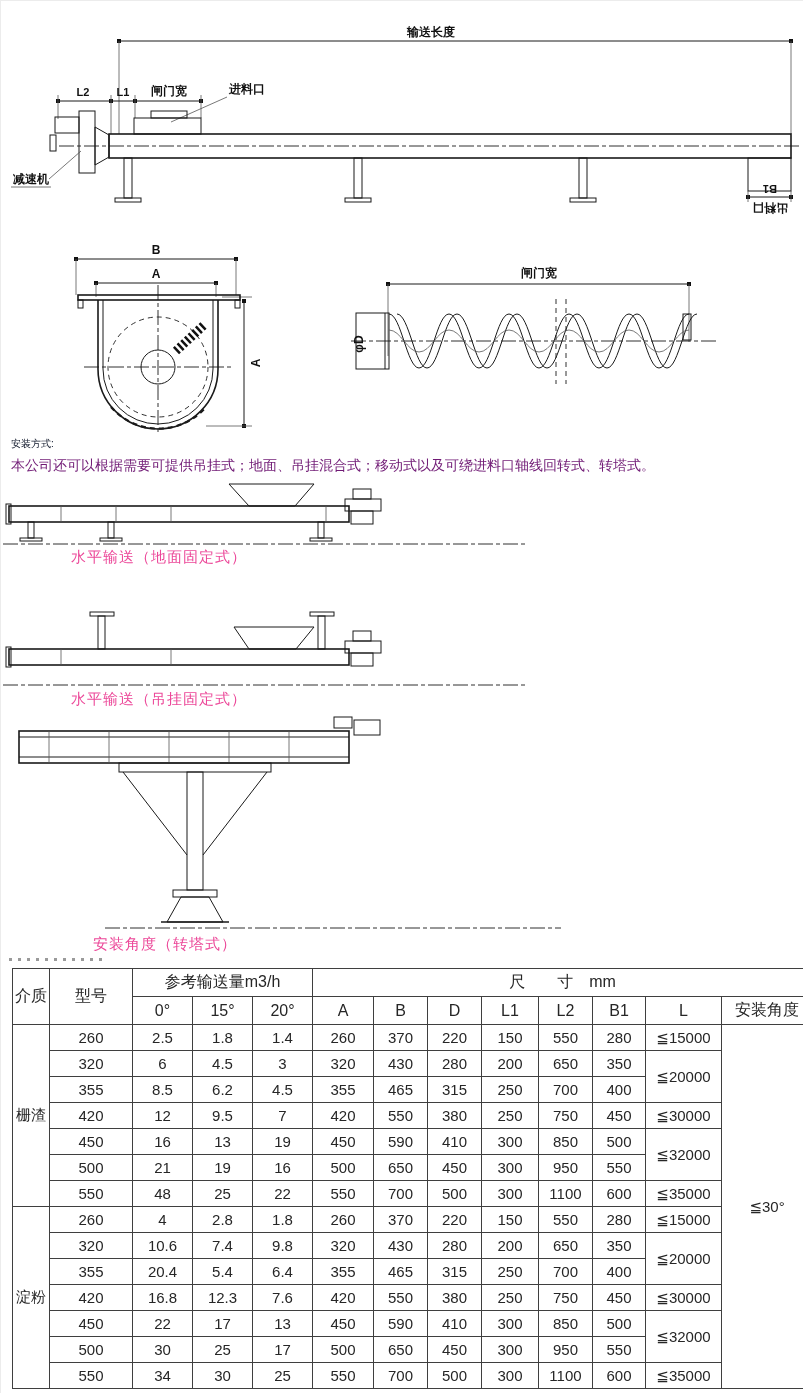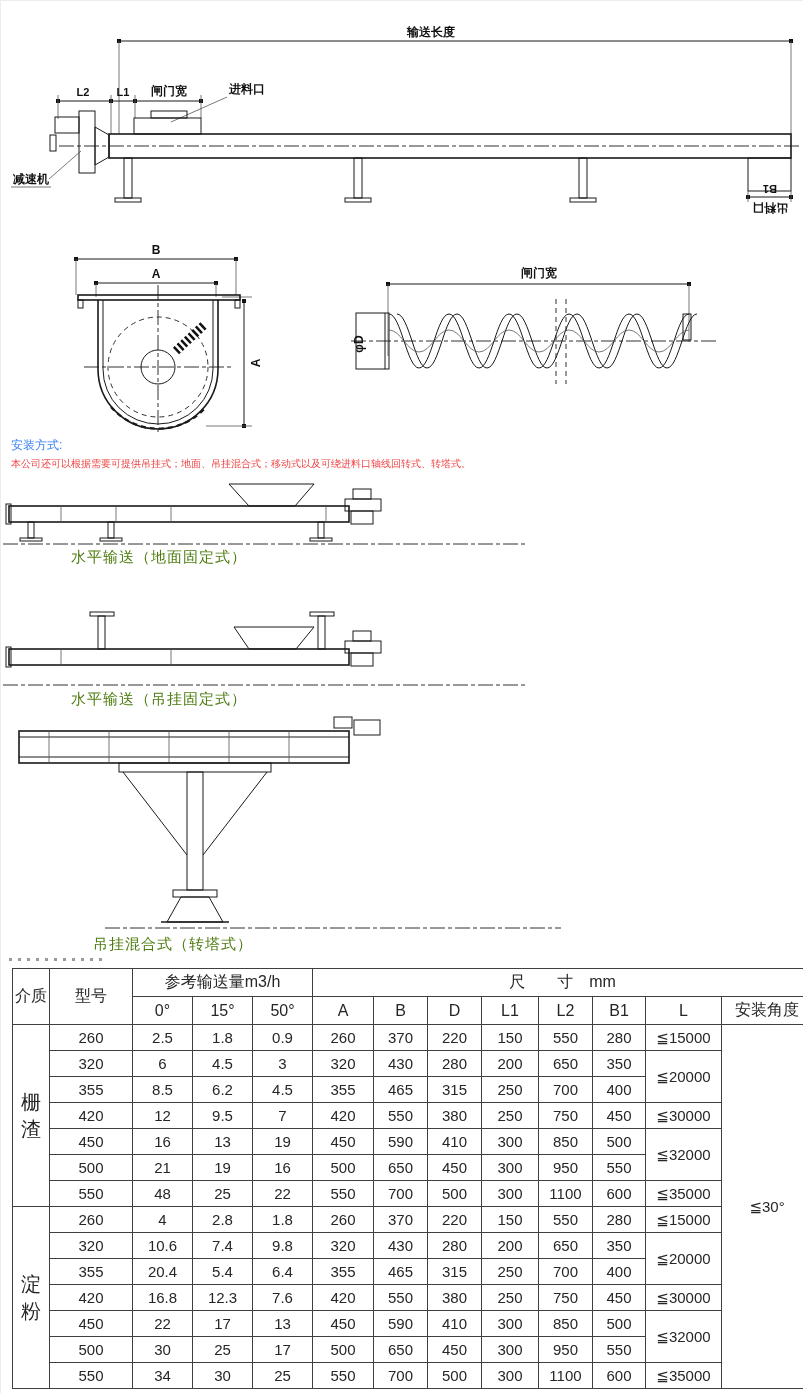--- a/index.html
+++ b/index.html
@@ -9,33 +9,33 @@
   .abs{position:absolute;}
   svg{display:block;}
   svg .ln{stroke:#1a1a1a;stroke-width:1;fill:none;}
   svg .ln2{stroke:#1a1a1a;stroke-width:1.6;fill:none;}
   svg .thin{stroke:#555;stroke-width:0.8;fill:none;}
   svg .cl{stroke:#1a1a1a;stroke-width:0.9;fill:none;stroke-dasharray:15 3 4 3;}
   svg .dash{stroke:#1a1a1a;stroke-width:0.9;fill:none;stroke-dasharray:5 4;}
   svg .sq{fill:#111;}
   svg text{font-family:"Liberation Sans",sans-serif;font-size:12px;font-weight:700;fill:#111;}
   svg text.sm{font-size:11px;}
-  .install-heading{position:absolute;left:10px;top:436px;font-size:12px;color:#3b82f6;}
-  .install-text{position:absolute;left:10px;top:456px;font-size:10px;color:#ef4444;white-space:nowrap;}
-  .caption{position:absolute;font-size:15px;color:#4d7c0f;letter-spacing:1px;}
+  .install-heading{position:absolute;left:10px;top:436px;font-size:10px;color:#0f172a;}
+  .install-text{position:absolute;left:10px;top:456px;font-size:14px;color:#701a75;white-space:nowrap;}
+  .caption{position:absolute;font-size:15px;color:#ec4899;letter-spacing:1px;}
   .frag{position:absolute;left:8px;top:957px;width:96px;height:3px;
         background:repeating-linear-gradient(90deg,#9a9a9a 0 3px,transparent 3px 9px);}
   .clipped-note{position:absolute;left:2px;top:1459px;height:9px;overflow:hidden;
         font-size:14px;color:#333;line-height:14px;}
   table.spec{position:absolute;left:11px;top:967px;width:800px;border-collapse:collapse;table-layout:fixed;}
   table.spec th,table.spec td{border:1px solid #3f3f3f;text-align:center;vertical-align:middle;
         font-weight:400;color:#262626;padding:0;overflow:hidden;}
   table.spec th{height:27px;font-size:16px;}
   table.spec td{height:25px;font-size:15px;}
-  table.spec td.medium{font-size:20px;}
+  table.spec td.medium{font-size:15px;}
 </style>
 </head>
 <body>
 
 <div class="page">
 
   <svg class="abs" style="left:0;top:6px;" width="803" height="226" viewBox="0 0 803 226">
 
     <g>
       <line class="ln" x1="118" y1="34" x2="790" y2="34"></line>
@@ -239,21 +239,21 @@
       <rect class="ln" x="118" y="48" width="152" height="9"></rect>
       <rect class="ln" x="186" y="57" width="16" height="118"></rect>
       <line class="ln" x1="122" y1="57" x2="186" y2="140"></line>
       <line class="ln" x1="266" y1="57" x2="202" y2="140"></line>
       <rect class="ln" x="172" y="175" width="44" height="7"></rect>
       <polygon class="ln" points="180,182 208,182 222,207 166,207"></polygon>
       <line class="ln2" x1="160" y1="207" x2="228" y2="207"></line>
     </g>
     <line class="cl" x1="104" y1="213" x2="560" y2="213"></line>
   </svg>
-  <div class="caption" style="left:92px;top:934px;">吊挂混合式（转塔式）</div>
+  <div class="caption" style="left:92px;top:934px;">安装角度（转塔式）</div>
 
   <div class="frag"></div>
 
   <table class="spec">
     <colgroup>
       <col style="width:37px">
         <col style="width:83px">
       <col style="width:60px">
         <col style="width:60px">
         <col style="width:60px">
@@ -269,38 +269,38 @@
     <thead>
       <tr>
         <th rowspan="2">介质</th>
         <th rowspan="2">型号</th>
         <th colspan="3">参考输送量m3/h</th>
         <th colspan="8">尺　　寸　mm</th>
       </tr>
       <tr>
         <th>0°</th>
         <th>15°</th>
-        <th>50°</th>
+        <th>20°</th>
         <th>A</th>
         <th>B</th>
         <th>D</th>
         <th>L1</th>
         <th>L2</th>
         <th>B1</th>
         <th>L</th>
         <th>安装角度</th>
       </tr>
     </thead>
     <tbody>
         <tr>
           <td rowspan="7" class="medium">栅渣</td>
           <td>260</td>
           <td>2.5</td>
           <td>1.8</td>
-          <td>0.9</td>
+          <td>1.4</td>
           <td>260</td>
           <td>370</td>
           <td>220</td>
           <td>150</td>
           <td>550</td>
           <td>280</td>
           <td>≦15000</td>
           <td rowspan="14">≦30°</td>
         </tr>
         <tr>

